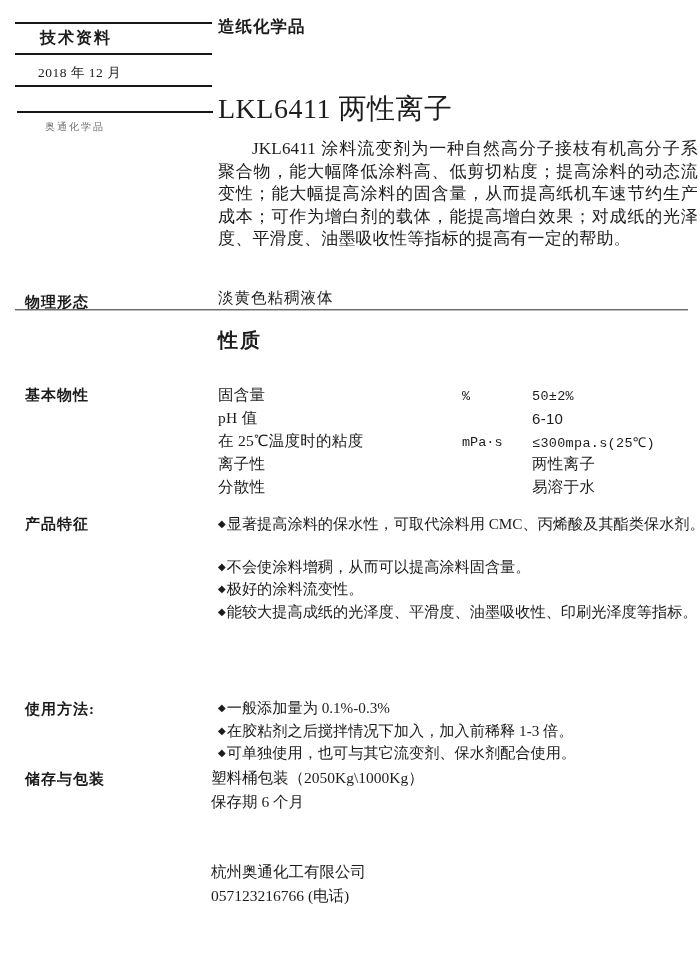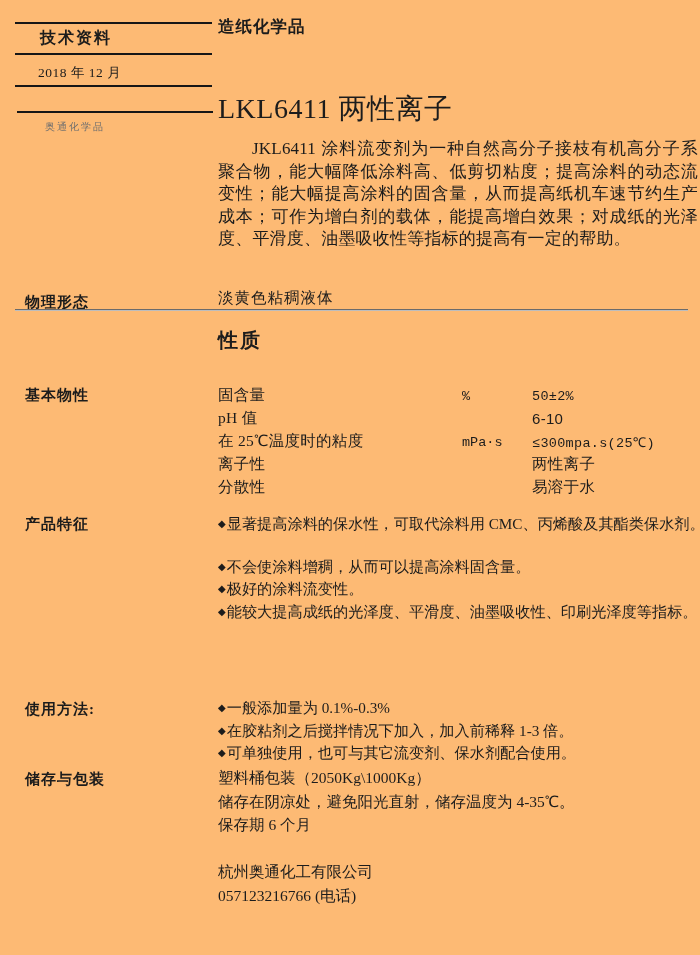--- a/index.html
+++ b/index.html
@@ -1,21 +1,21 @@
 <!DOCTYPE html>
 <html><head>
 <meta charset="utf-8">
 <style>
   * { margin:0; padding:0; box-sizing:border-box; }
   html,body { background:#e8e8e8; }
   .page {
     position:relative;
     width:700px; height:955px;
     margin:0 auto;
-    background:#fdba74;
+    background:#ffffff;
     font-family:"Liberation Serif", serif;
     color:#1c1c1c;
     overflow:hidden;
   }
   .hline { position:absolute; height:2px; background:#161616; }
   .hline-gray { position:absolute; height:2px; background:#6b6b6b; border-bottom:1px solid #bdbdbd; }
 
   .doc-type { position:absolute; left:40px; top:28px; font-size:16px; font-weight:bold; letter-spacing:2px; }
   .doc-date { position:absolute; left:38px; top:64px; font-size:13.5px; letter-spacing:0.5px; }
   .watermark { position:absolute; left:45px; top:120px; font-size:10px; color:#6e6e6e; letter-spacing:2px; filter:blur(0.4px); }
@@ -40,21 +40,21 @@
   .punit { width:70px; font-family:"Liberation Mono", monospace; font-size:13.5px; padding-top:1px; }
   .pval  { flex:1; letter-spacing:0.3px; }
   .mono  { font-family:"Liberation Mono", monospace; font-size:13.5px; padding-top:1px; }
   .sans  { font-family:"Liberation Sans", sans-serif; font-size:15px; }
 
   .bullets { position:absolute; left:218px; width:492px; font-size:15.2px; line-height:22.5px; text-align:justify; }
   .bullets .bitem { position:relative; }
   .gap-after { margin-bottom:20px; }
   .bullet-glyph { font-size:10px; vertical-align:2px; margin-right:1px; }
 
-  .lines-block { position:absolute; left:218px; font-size:15.5px; line-height:23.5px; }
+  .lines-block { position:absolute; left:211px; font-size:15.5px; line-height:23.5px; }
   .lines-block div { white-space:nowrap; }
 </style>
 </head>
 <body>
 
 <div class="page">
 
   <div class="hline" style="left:15px; top:22px; width:197px;"></div>
   <div class="doc-type">技术资料</div>
   <div class="hline" style="left:15px; top:53px; width:197px;"></div>
@@ -113,21 +113,20 @@
   <div class="side-label" style="top:700px;">使用方法:</div>
   <div class="bullets" style="top:697px;">
     <div class="bitem"><span class="bullet-glyph">◆</span><span>一般添加量为 0.1%-0.3%</span></div>
     <div class="bitem"><span class="bullet-glyph">◆</span><span>在胶粘剂之后搅拌情况下加入，加入前稀释 1-3 倍。</span></div>
     <div class="bitem"><span class="bullet-glyph">◆</span><span>可单独使用，也可与其它流变剂、保水剂配合使用。</span></div>
   </div>
 
   <div class="side-label" style="top:770px;">储存与包装</div>
   <div class="lines-block" style="top:766px;">
     <div>塑料桶包装（2050Kg\1000Kg）</div>
-    <div>储存在阴凉处，避免阳光直射，储存温度为 4-35℃。</div>
     <div>保存期 6 个月</div>
   </div>
 
   <div class="lines-block" style="top:860px;">
     <div>杭州奥通化工有限公司</div>
     <div>057123216766 (电话)</div>
   </div>
 
 </div>
 

